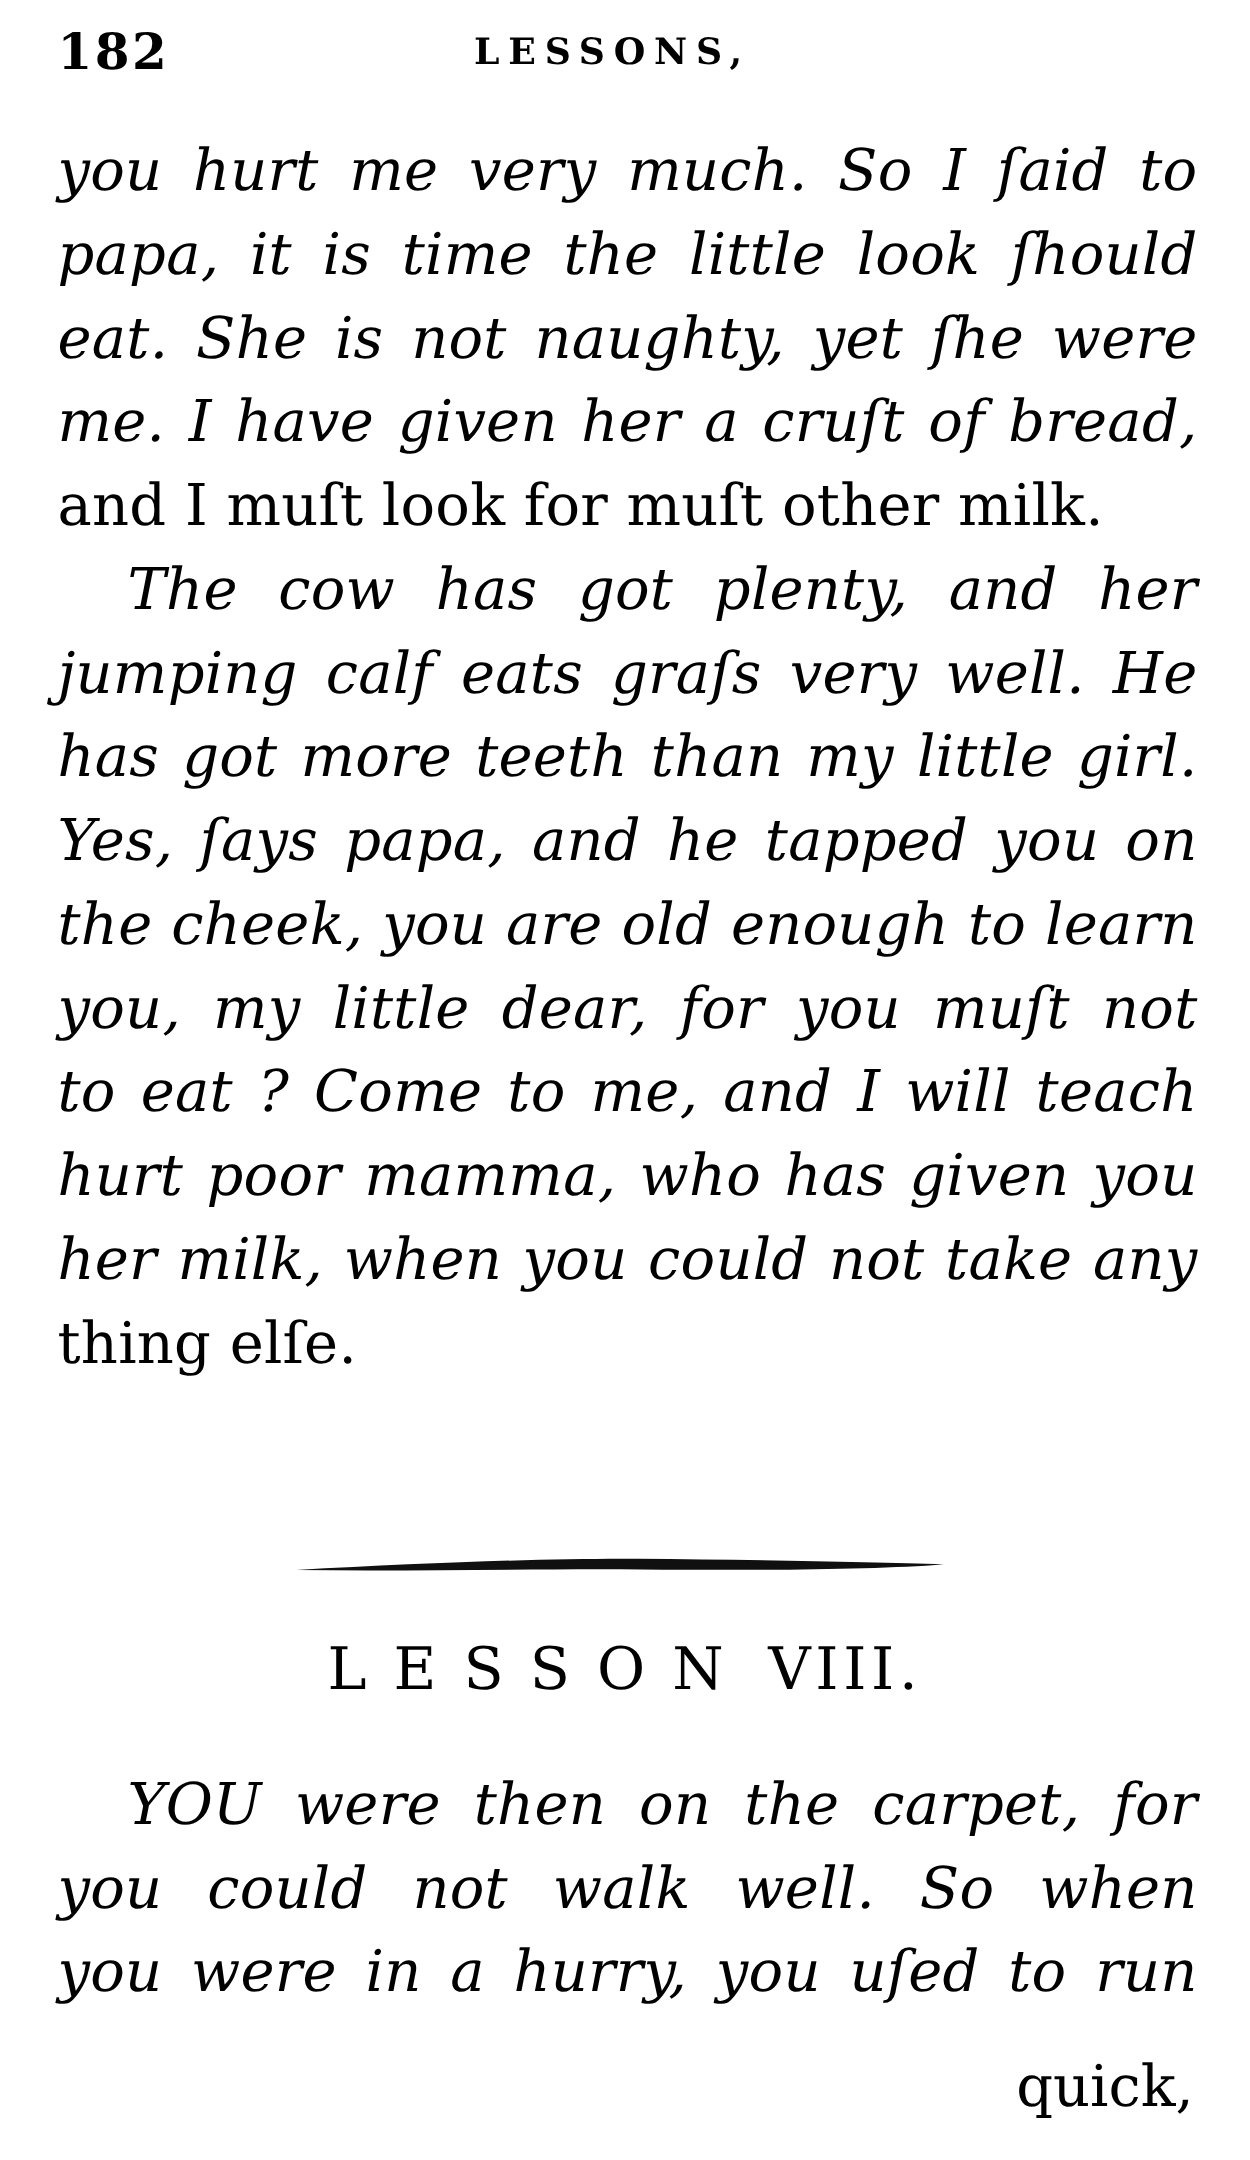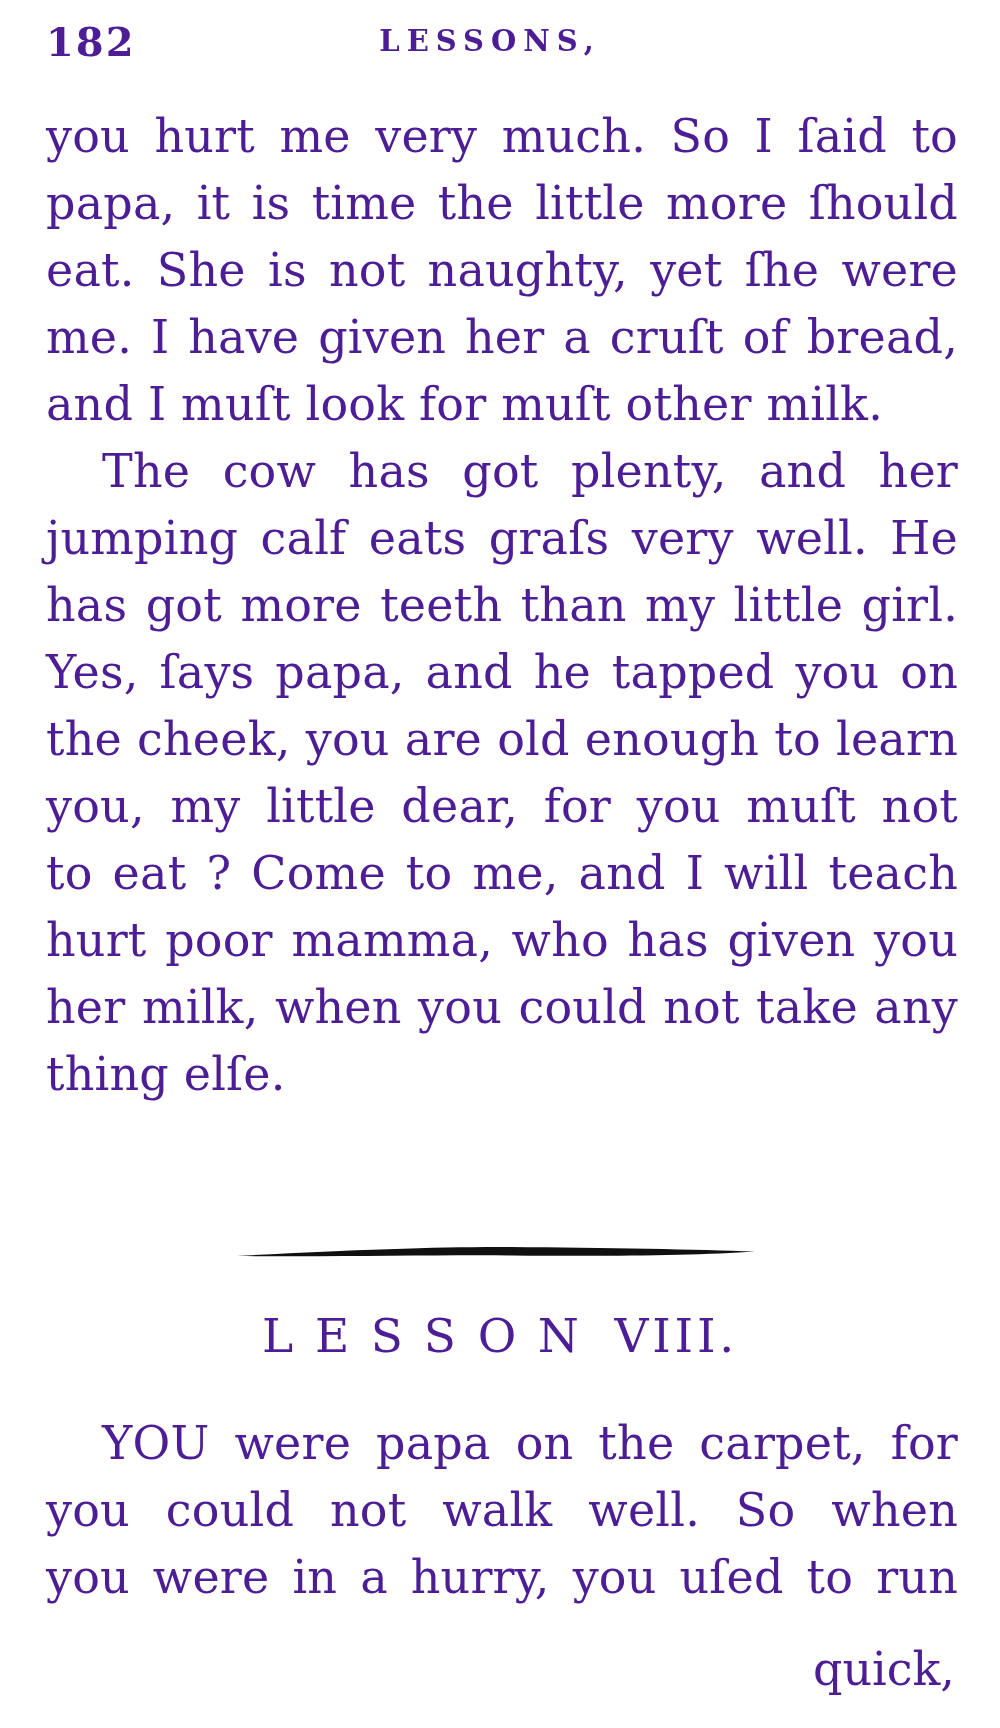--- a/index.html
+++ b/index.html
@@ -2,21 +2,21 @@
 <html><head>
 <meta charset="utf-8">
 <style>
   * { margin: 0; padding: 0; box-sizing: border-box; }
   html, body { background: #ffffff; }
   .page {
     position: relative;
     width: 1000px;
     height: 1728px;
     background: #ffffff;
-    color: #4c1d95;
+    color: #000000;
     font-family: "DejaVu Serif", "Liberation Serif", serif;
     overflow: hidden;
   }
   
   .pagenum {
     position: absolute;
     left: 46px;
     top: 18px;
     font-size: 40px;
     font-weight: bold;
@@ -42,20 +42,21 @@
     line-height: 67px;
     letter-spacing: 0.2px;
   }
   .tb-main { top: 103px; }
   .tb-lesson8 { top: 1410px; }
   .line { white-space: normal; }
   .j {
     text-align: justify;
     -moz-text-align-last: justify;
     text-align-last: justify;
+    font-style: italic;
   }
   .ind { padding-left: 56px; }
   
   .rule-wrap {
     position: absolute;
     left: 235px;
     top: 1244px;
     width: 522px;
     height: 16px;
   }
@@ -86,21 +87,21 @@
 <body>
 
 <div class="page">
 
   <div class="pagenum">182</div>
 
   <div class="runhead">LESSONS,</div>
 
   <div class="textblock tb-main">
     <div class="line j">you hurt me very much.  So I ſaid to</div>
-    <div class="line j">papa, it is time the little more ſhould</div>
+    <div class="line j">papa, it is time the little look ſhould</div>
     <div class="line j">eat.  She is not naughty, yet ſhe were</div>
     <div class="line j">me.  I have given her a cruſt of bread,</div>
     <div class="line">and I muſt look for muſt other milk.</div>
     <div class="line j ind">The cow has got plenty, and her</div>
     <div class="line j">jumping calf eats graſs very well.  He</div>
     <div class="line j">has got more teeth than my little girl.</div>
     <div class="line j">Yes, ſays papa, and he tapped you on</div>
     <div class="line j">the cheek, you are old enough to learn</div>
     <div class="line j">you, my little dear, for you muſt not</div>
     <div class="line j">to eat ?   Come to me, and I will teach</div>
@@ -113,20 +114,20 @@
     <svg width="522" height="16" viewBox="0 0 522 16" xmlns="http://www.w3.org/2000/svg">
       <path d="M2 12 C 110 6, 210 2.5, 275 3 C 370 3.8, 465 5.5, 520 7.5 C 465 11.5, 375 12.5, 278 11.5 C 195 10.8, 95 13.2, 2 12 Z" fill="#101010"></path>
     </svg>
   </div>
 
   <div class="heading">
     <span class="word">LESSON</span><span class="numeral">VIII.</span>
   </div>
 
   <div class="textblock tb-lesson8">
-    <div class="line j ind">YOU were papa on the carpet, for</div>
+    <div class="line j ind">YOU were then on the carpet, for</div>
     <div class="line j">you could not walk well.  So when</div>
     <div class="line j">you were in a hurry, you uſed to run</div>
   </div>
 
   <div class="catchword">quick,</div>
 
 </div>
 
 </body></html>

